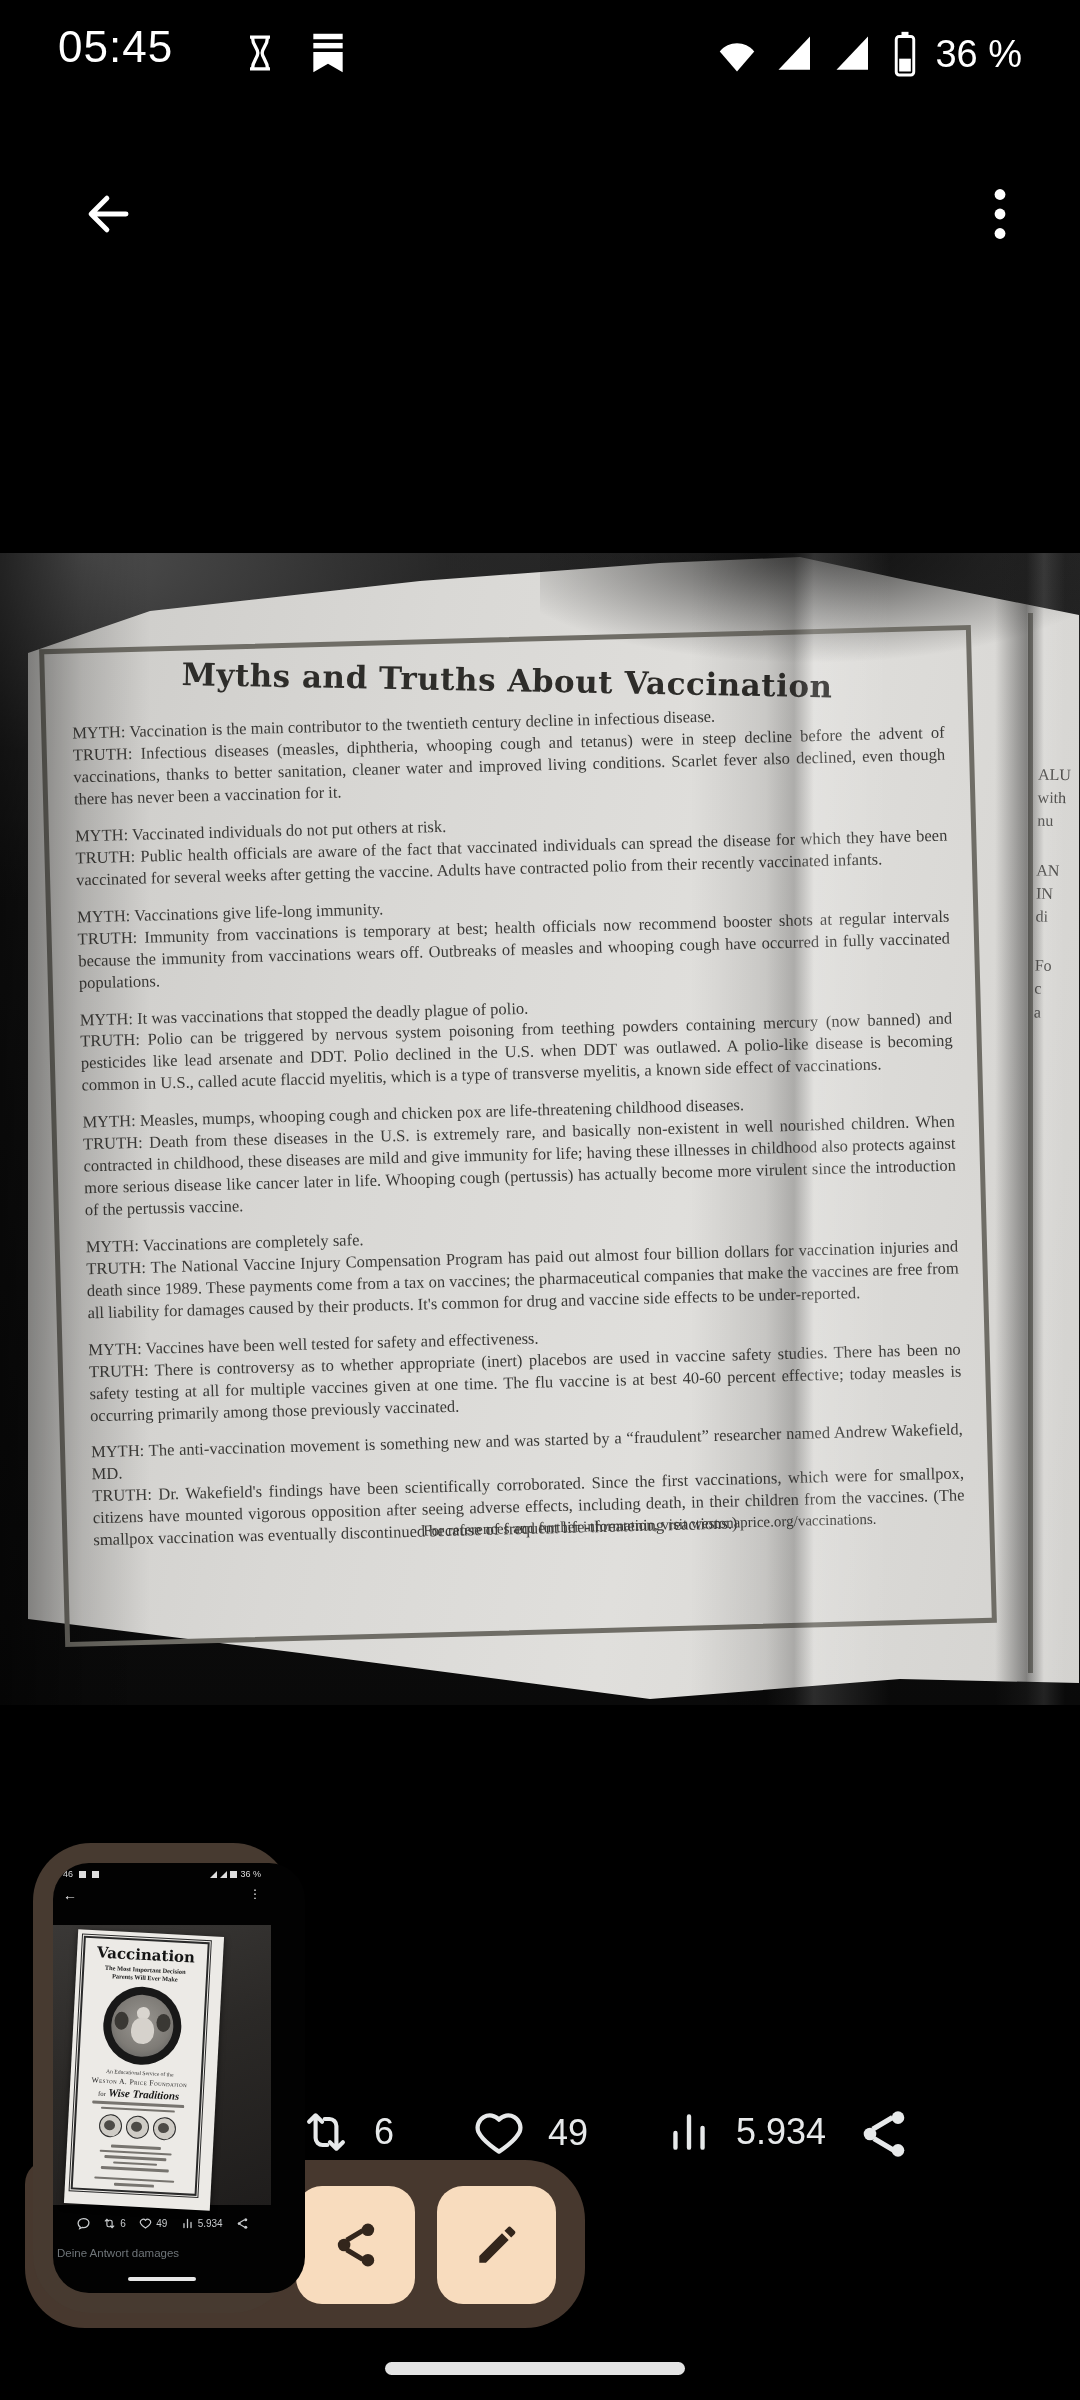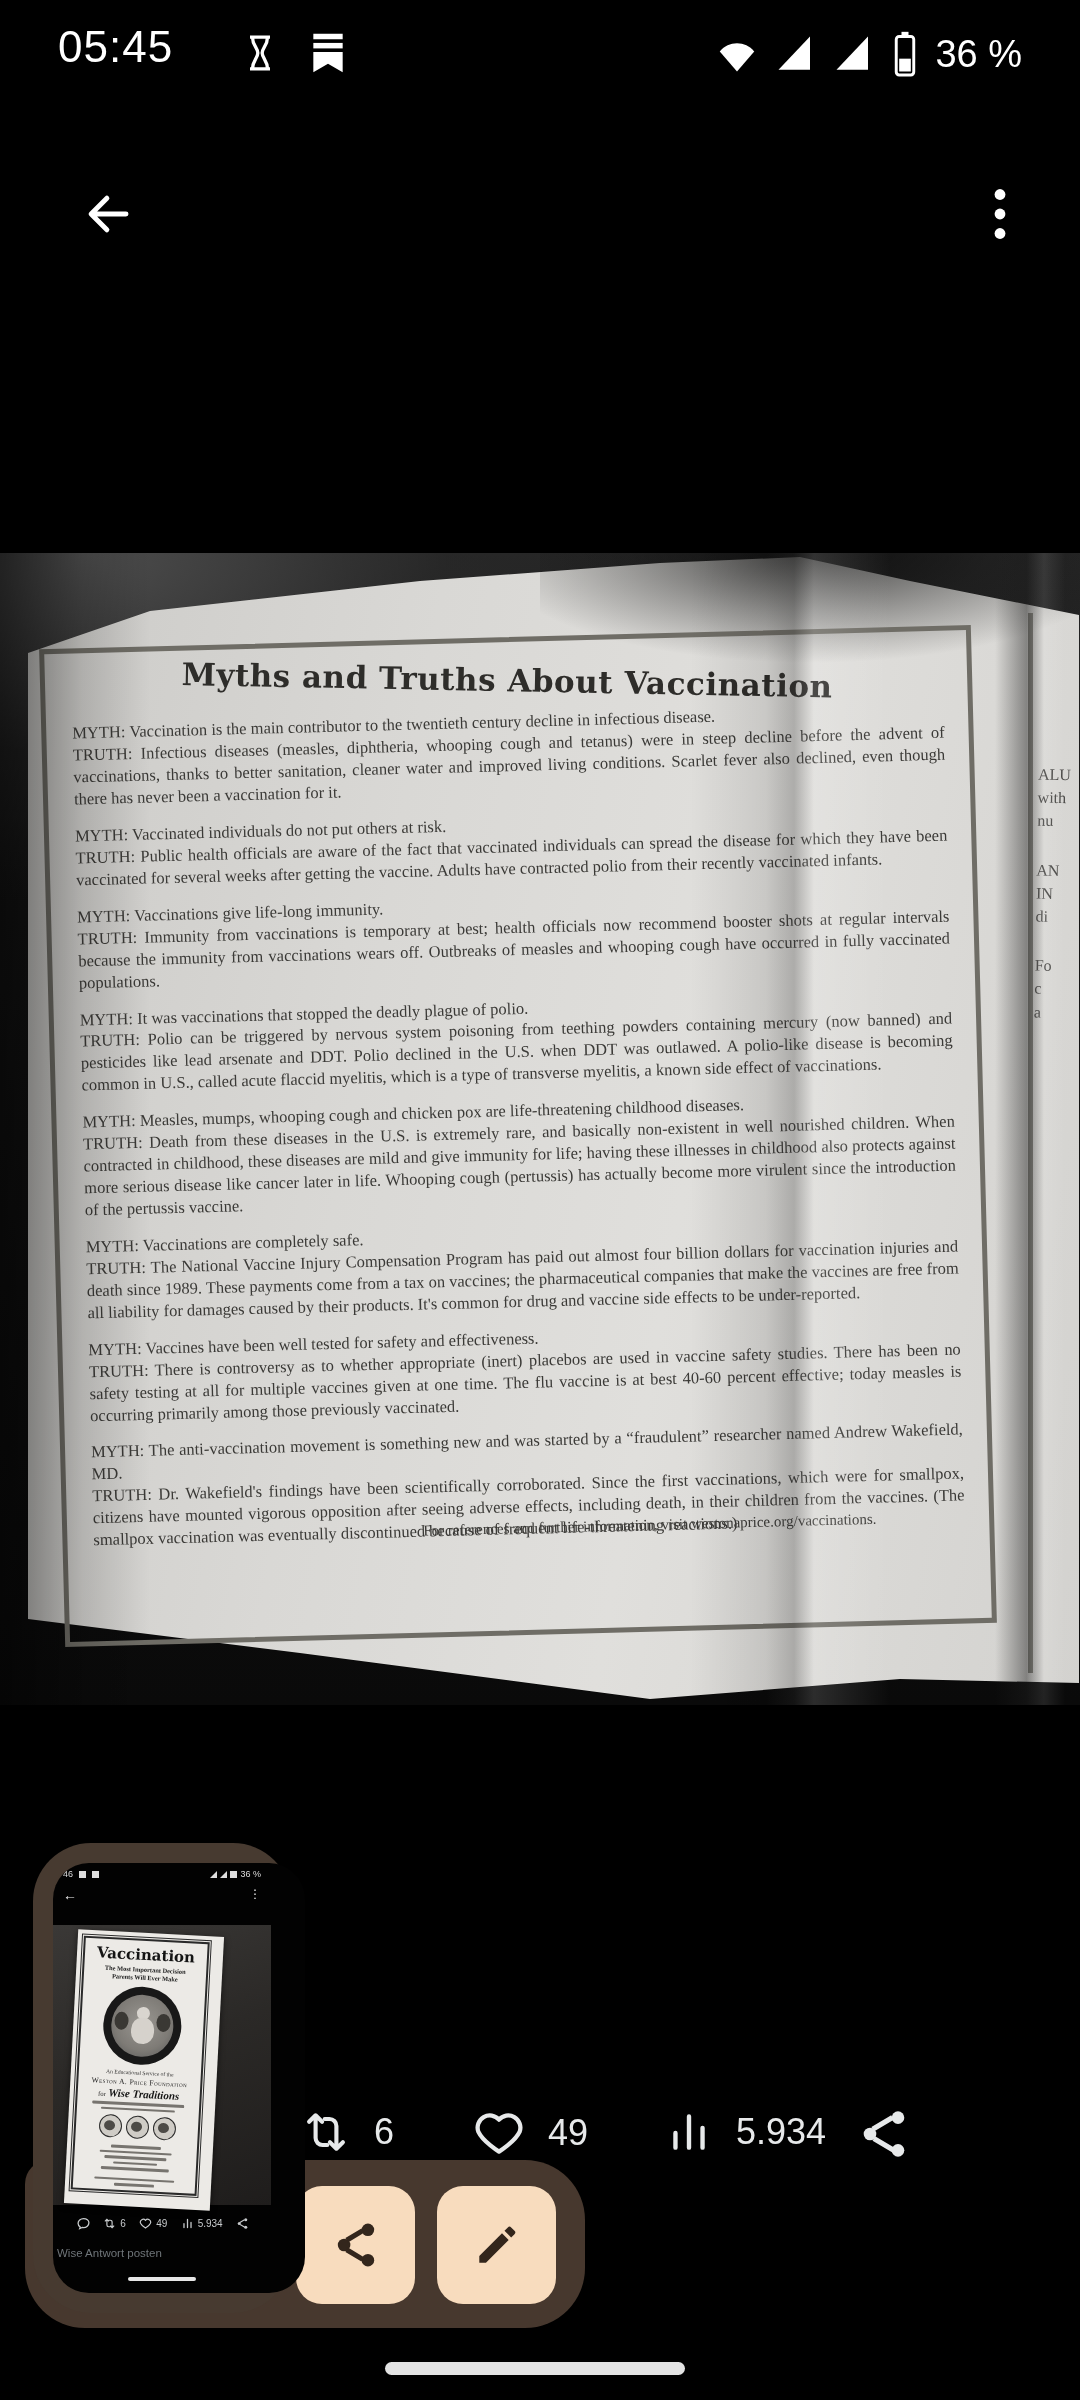--- a/index.html
+++ b/index.html
@@ -388,17 +388,17 @@
     <span class="m-eng-item">
       <svg width="13" height="13" viewBox="0 0 24 24" fill="#c7cacc">
         <circle cx="18" cy="5" r="2.8"></circle>
           <circle cx="6" cy="12" r="2.8"></circle>
           <circle cx="18" cy="19" r="2.8"></circle>
         <path d="m7.7 10.9 8.5-5-1.1-1.9-8.5 5zM7.1 14.9l8.5 5 1.1-1.9-8.5-5z"></path>
       </svg>
     </span>
   </div>
 
-  <div class="abs m-reply">Wise Antwort posten</div>
+  <div class="abs m-reply">Deine Antwort damages</div>
   <div class="abs m-homebar"></div>
 </div>
 
 <div class="abs home-indicator"></div>
 
 </body></html>

